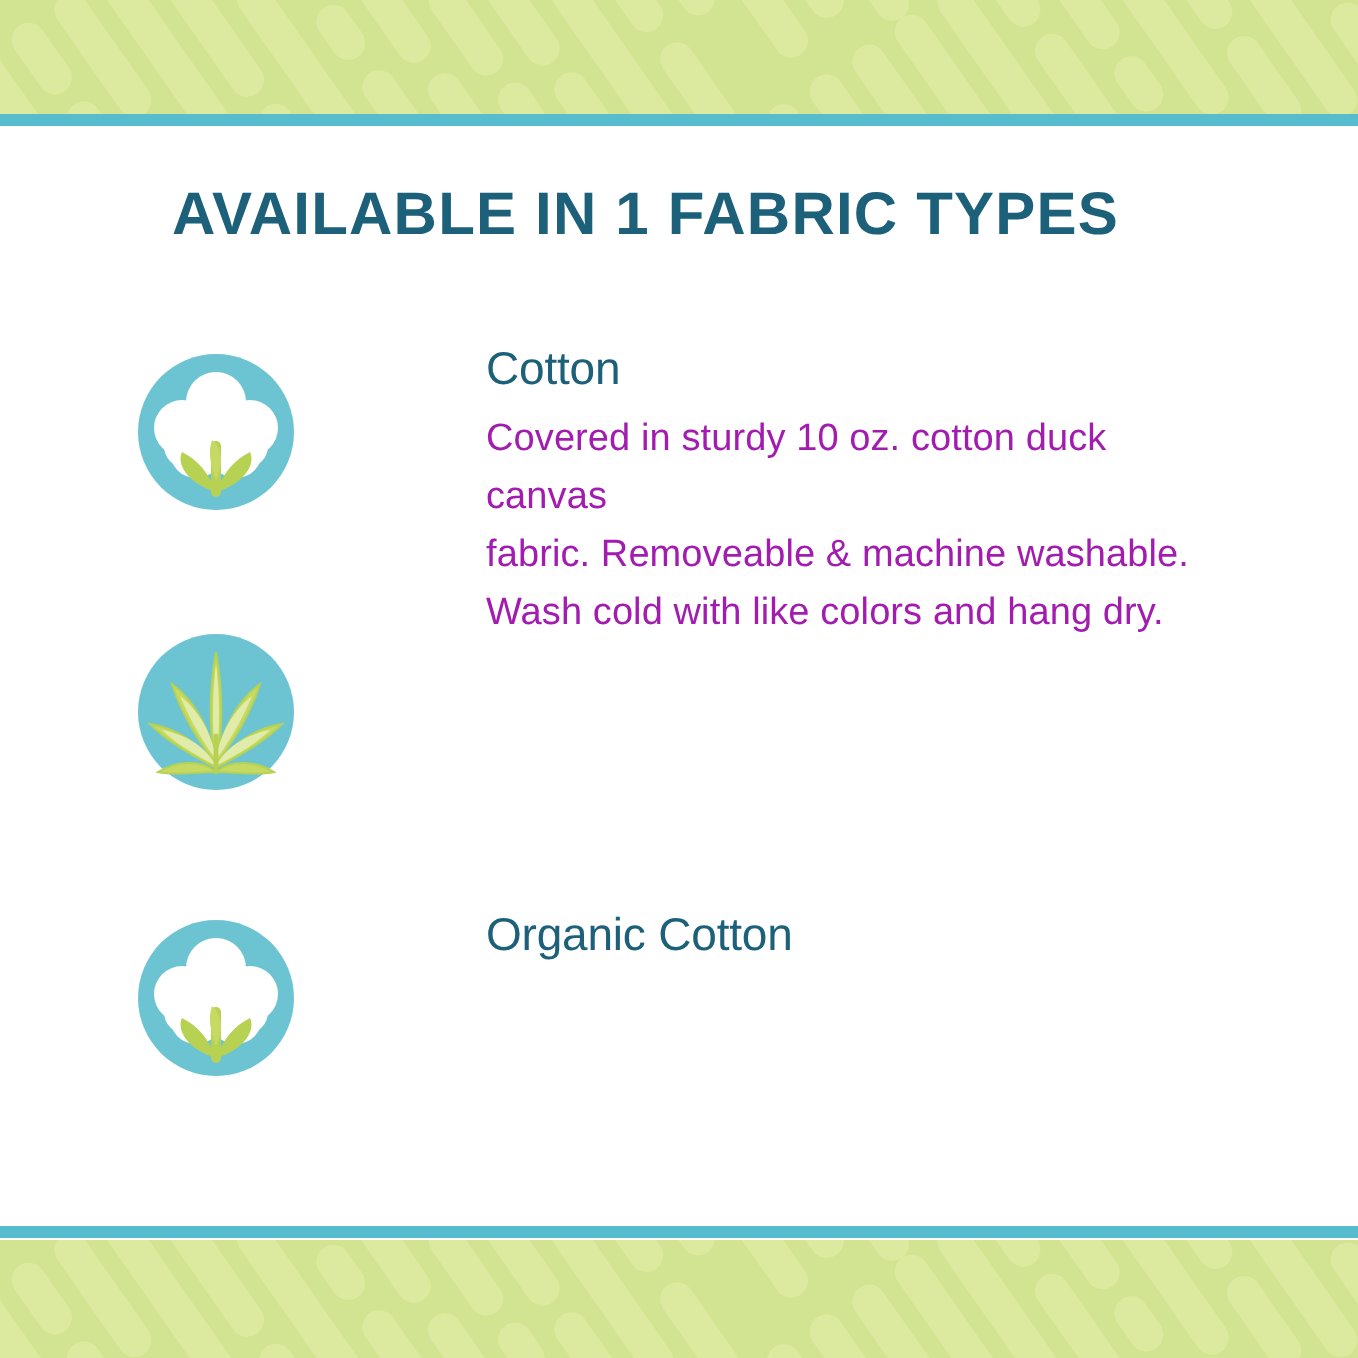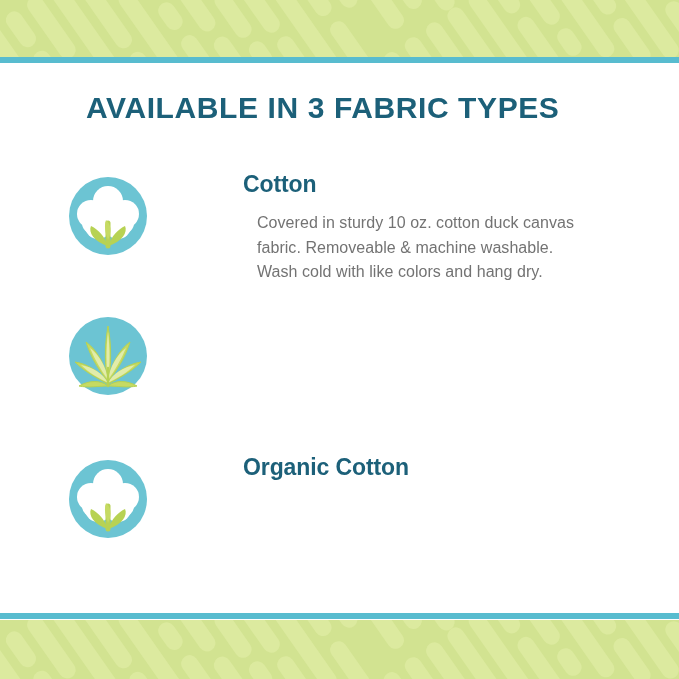--- a/index.html
+++ b/index.html
@@ -92,31 +92,31 @@
   .icon-wrap svg { display: block; }
 
   .row-text {
     position: absolute;
     left: 243px;
     top: 12px;
     width: 370px;
   }
   .row-heading {
     font-size: 23px;
-    font-weight: bold;
+    font-weight: normal;
     color: #1c6079;
     line-height: 1.1;
     margin: 0 0 9px 0;
     letter-spacing: -0.1px;
   }
   .row-body {
-    font-size: 16px;
+    font-size: 19px;
     line-height: 1.52;
-    color: #737373;
-    margin: 14px;
+    color: #a21caf;
+    margin: 0;
     letter-spacing: 0.05px;
     white-space: pre-line;
   }
 </style>
 </head>
 <body>
 
 <div class="page">
 
   <div class="band band-top">
@@ -160,21 +160,21 @@
         <use href="#dashgroup" x="488" y="160"></use>
         <use href="#dashgroup" x="592" y="160"></use>
         <use href="#dashgroup" x="696" y="160"></use>
         <use href="#dashgroup" x="800" y="160"></use>
         <use href="#dashgroup" x="904" y="160"></use>
       </g>
     </svg>
   </div>
   <div class="rule rule-top"></div>
 
-  <div class="title">AVAILABLE IN 3 FABRIC TYPES</div>
+  <div class="title">AVAILABLE IN 1 FABRIC TYPES</div>
 
   <div class="rows">
 
     <div class="row row-0">
       <div class="icon-wrap">
         <svg width="84" height="84" viewBox="0 0 84 84">
           <circle cx="42" cy="42" r="39" fill="#6cc4d3"></circle>
           <g>
             <circle cx="42" cy="27" r="15" fill="#ffffff"></circle>
             <circle cx="25" cy="40" r="14" fill="#ffffff"></circle>

